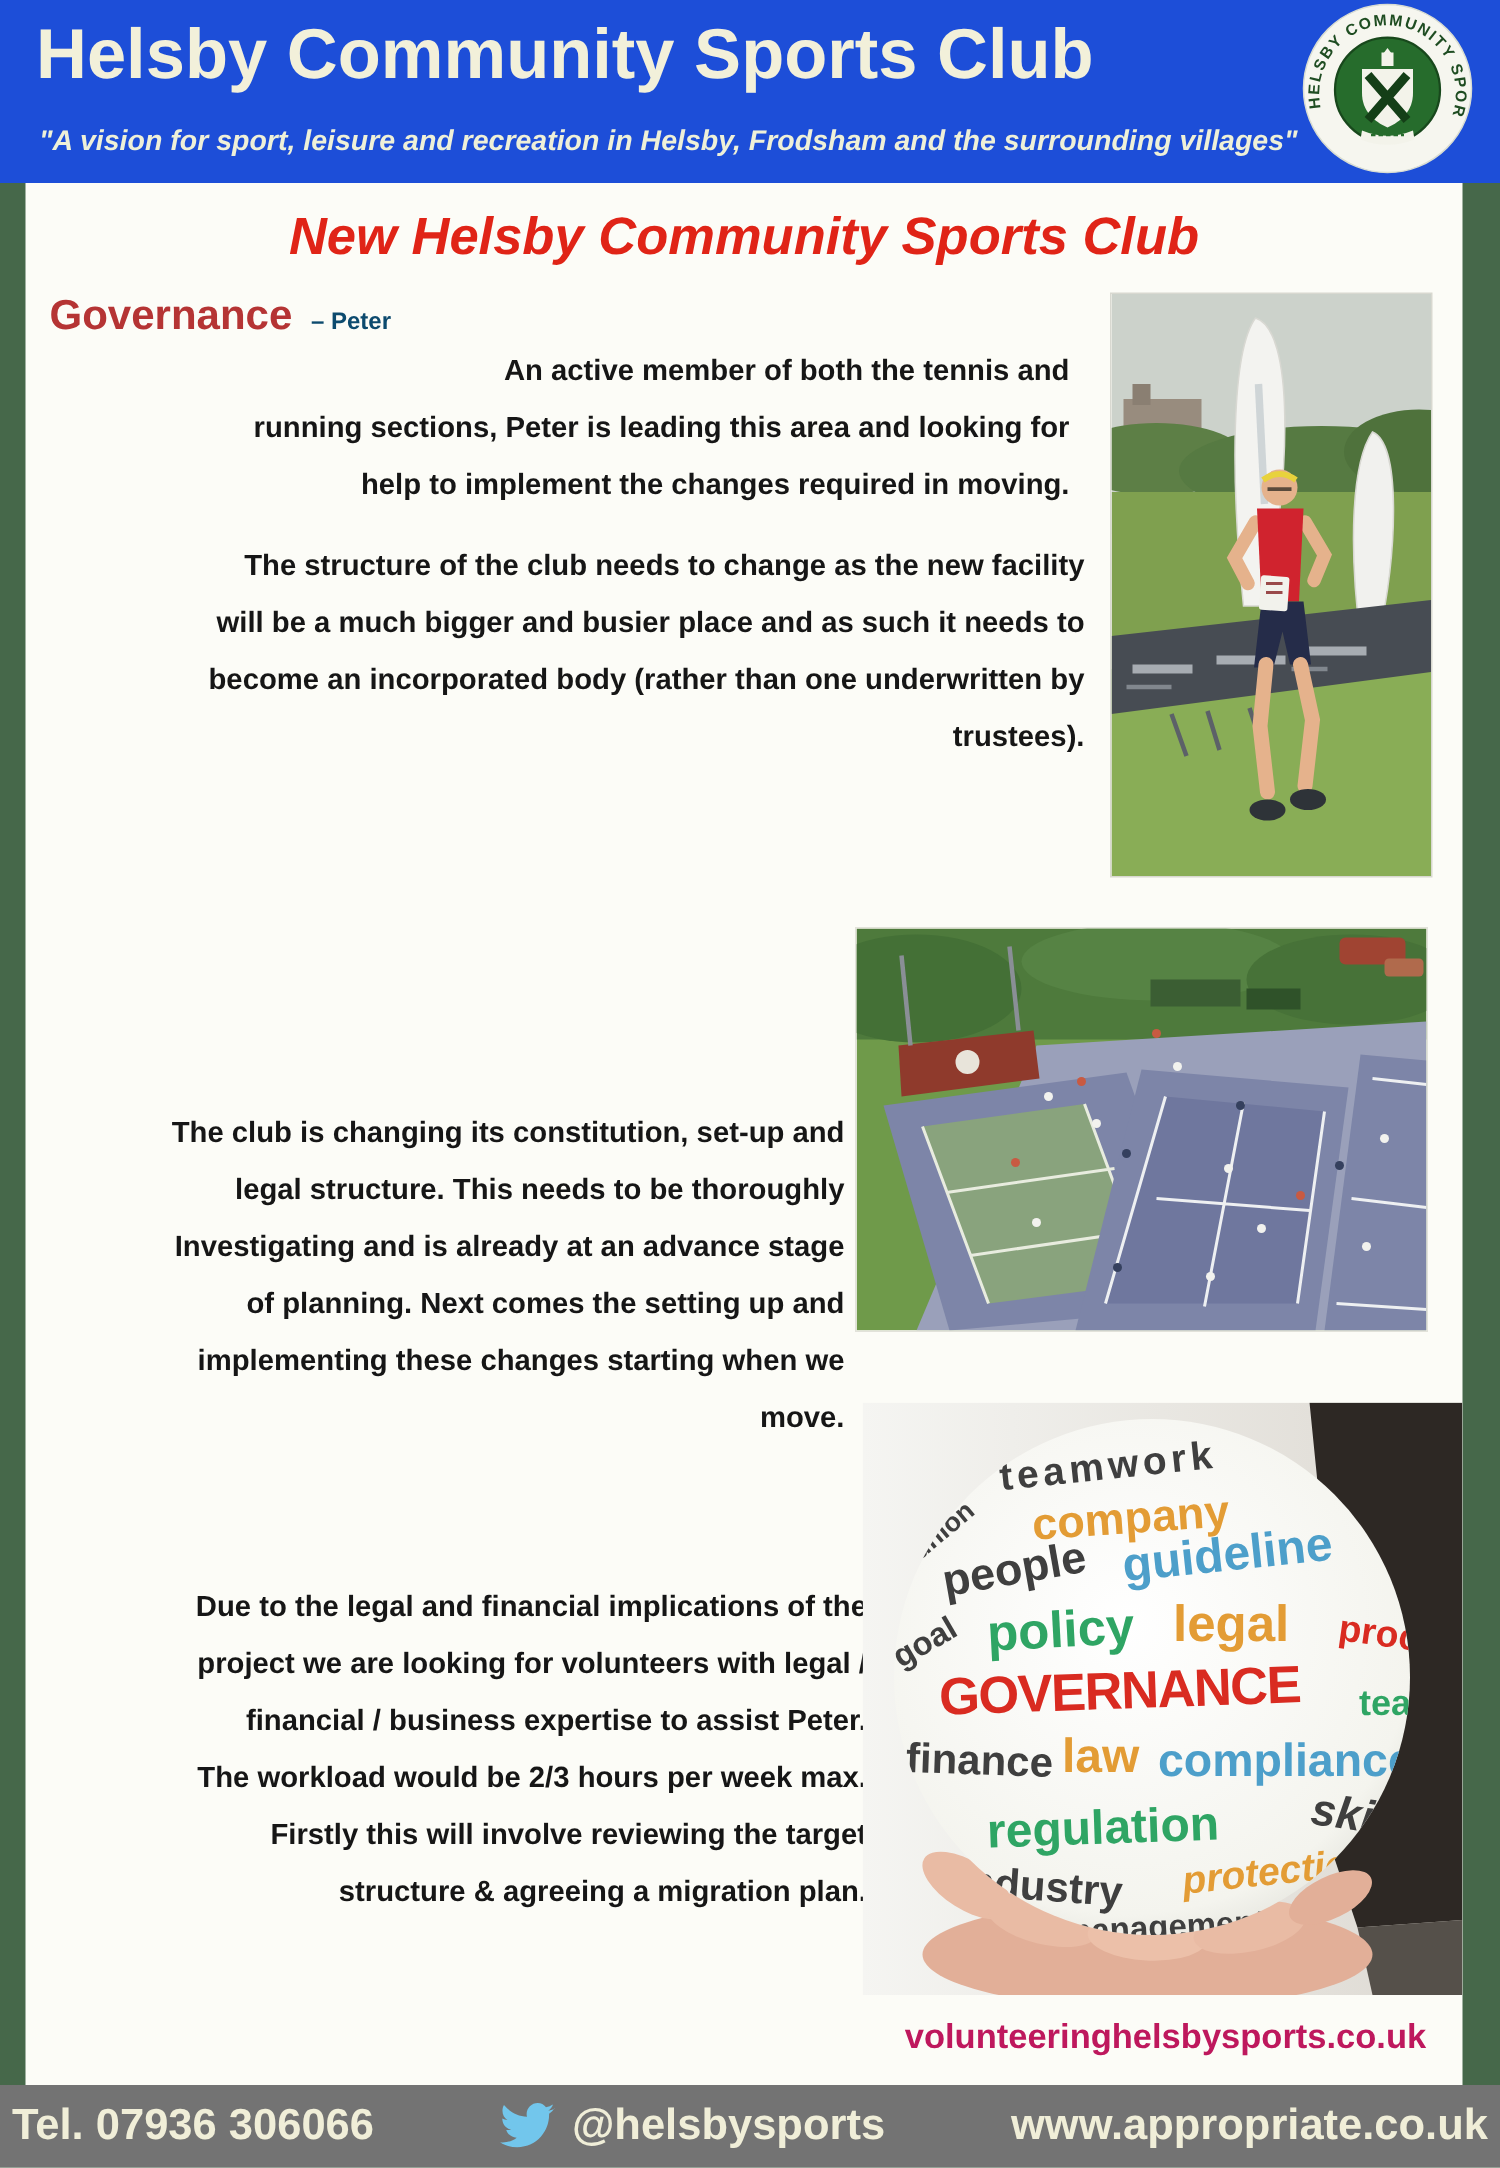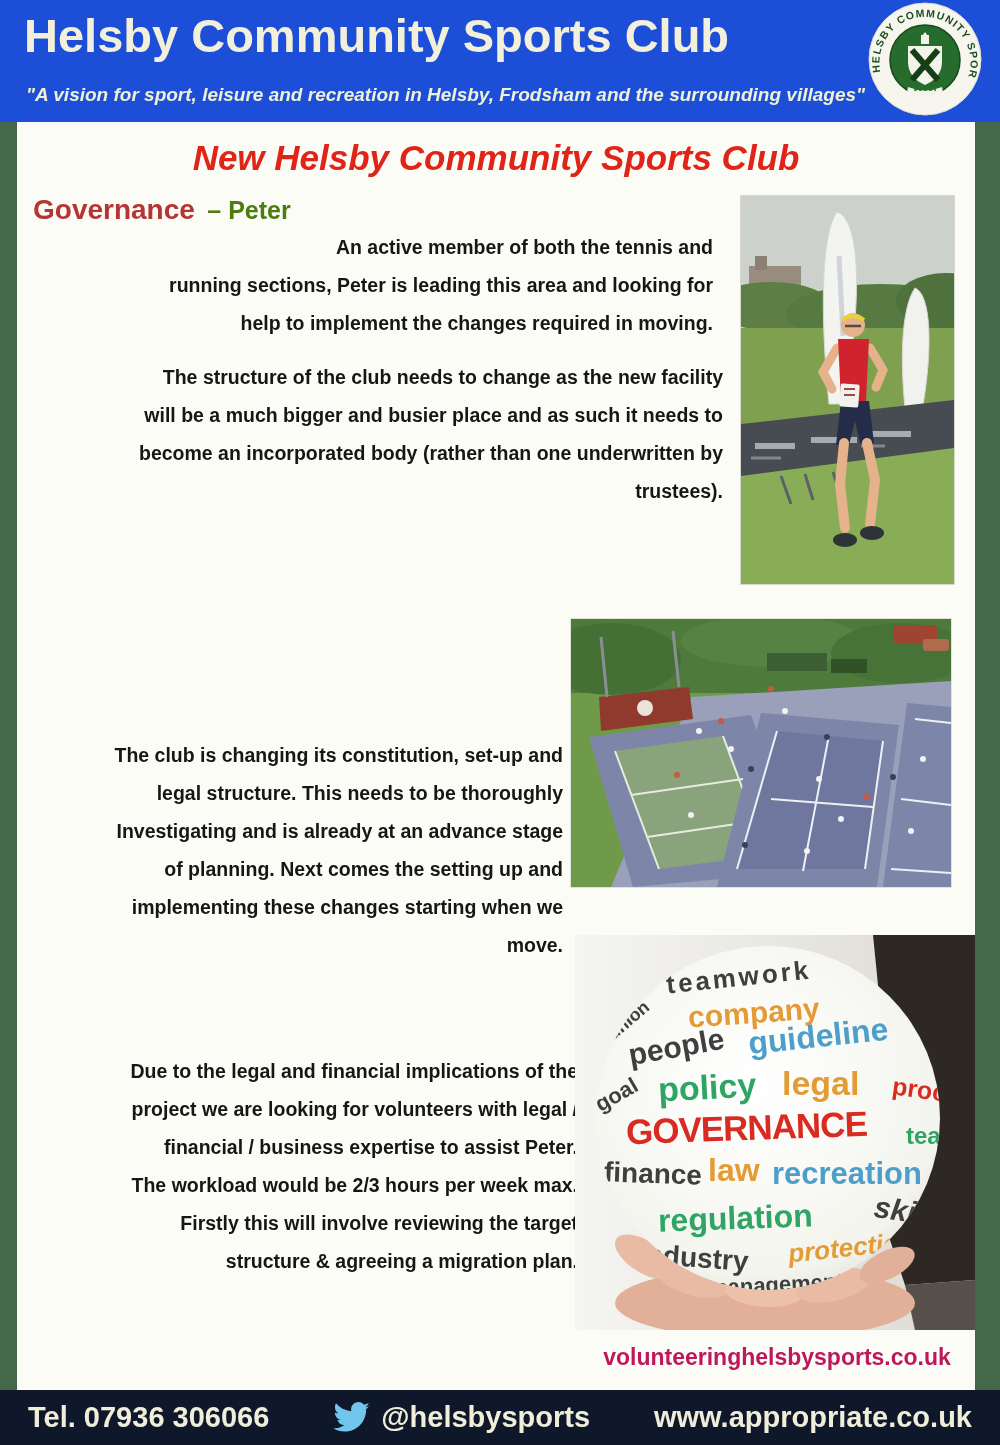--- a/index.html
+++ b/index.html
@@ -13,21 +13,21 @@
   .header-tagline{position:absolute;left:26px;top:84px;width:830px;
     font-size:19px;font-style:italic;font-weight:bold;color:#eef0d8;white-space:nowrap;}
   .logo{position:absolute;left:868px;top:2px;width:114px;height:114px;}
 
   
   .panel{position:absolute;left:17px;top:122px;width:958px;height:1268px;background:#fcfcf7;}
   .main-title{position:absolute;left:0;top:16px;width:958px;text-align:center;
     font-size:35px;font-weight:bold;color:#e02417;font-style:italic;}
   .section-heading{position:absolute;left:16px;top:72px;white-space:nowrap;}
   .section-heading .gov{font-size:28px;font-weight:bold;color:#b53434;}
-  .section-heading .lead{font-size:25px;font-weight:bold;color:#4d7c0f;margin-left:8px;}
+  .section-heading .lead{font-size:16px;font-weight:bold;color:#0c4a6e;margin-left:8px;}
 
   .para{position:absolute;left:16px;margin:0;font-size:19.5px;font-weight:bold;color:#161616;
     line-height:38px;white-space:pre-line;text-align:right;}
   .p1{top:106px;width:680px;}
   .p2{top:236px;width:690px;}
   .p3{top:390px;width:690px;}
   .p4{top:614px;width:530px;}
   .p5{top:832px;width:560px;}
   .p6{top:930px;width:545px;}
   .p7{top:1146px;width:590px;line-height:34px;}
@@ -40,22 +40,22 @@
 
   
   .ball-words{position:absolute;left:21px;top:11px;width:344px;height:344px;border-radius:50%;
     overflow:hidden;}
   .ball-words span{position:absolute;white-space:nowrap;font-weight:bold;}
 
   .vol-link{position:absolute;left:562px;top:1222px;width:396px;text-align:center;
     font-size:23px;font-weight:bold;color:#be185d;text-decoration:none;}
 
   
-  .footer{position:absolute;left:0;top:1390px;width:1000px;height:55px;background:#0f172a;
-    display:flex;align-items:center;justify-content:space-between;padding:0 28px;box-sizing:border-box;}
+  .footer{position:absolute;left:0;top:1390px;width:1000px;height:55px;background:#737373;
+    display:flex;align-items:center;justify-content:space-between;padding:0 8px;box-sizing:border-box;}
   .footer .f-item{font-size:29px;font-weight:bold;color:#f0eed8;white-space:nowrap;}
   .f-twitter{display:flex;align-items:center;gap:10px;}
 </style>
 </head>
 <body>
 
 <div class="header">
   <div class="header-title">Helsby Community Sports Club</div>
   <div class="header-tagline">"A vision for sport, leisure and recreation in Helsby, Frodsham and the surrounding villages"</div>
   <svg class="logo" viewBox="0 0 114 114">
@@ -231,21 +231,21 @@
       <span style="left: 92px; top: 50px; font-size: 30px; transform: rotate(-4deg); color: rgb(227, 156, 53);">company</span>
       <span style="left: 32px; top: 84px; font-size: 30px; transform: rotate(-10deg); color: rgb(63, 63, 63);">people</span>
       <span style="left: 152px; top: 72px; font-size: 32px; transform: rotate(-6deg); color: rgb(77, 159, 202);">guideline</span>
       <span style="left: 62px; top: 122px; font-size: 34px; transform: rotate(-3deg); color: rgb(47, 165, 100);">policy</span>
       <span style="left: 186px; top: 118px; font-size: 34px; color: rgb(227, 156, 53);">legal</span>
       <span style="left: 296px; top: 132px; font-size: 25px; transform: rotate(8deg); color: rgb(217, 43, 33);">process</span>
       <span style="left: 30px; top: 162px; font-size: 35px; letter-spacing: -1px; transform: rotate(-2deg); color: rgb(217, 43, 33);">GOVERNANCE</span>
       <span style="left: 310px; top: 176px; font-size: 24px; color: rgb(47, 165, 100);">team</span>
       <span style="left: 8px; top: 212px; font-size: 28px; transform: rotate(2deg); color: rgb(63, 63, 63);">finance</span>
       <span style="left: 112px; top: 206px; font-size: 32px; color: rgb(227, 156, 53);">law</span>
-      <span style="left: 176px; top: 210px; font-size: 31px; color: rgb(77, 159, 202);">recreation</span>
+      <span style="left: 176px; top: 210px; font-size: 31px; color: rgb(77, 159, 202);">compliance</span>
       <span style="left: 62px; top: 254px; font-size: 32px; transform: rotate(-2deg); color: rgb(47, 165, 100);">regulation</span>
       <span style="left: 278px; top: 248px; font-size: 30px; font-style: italic; transform: rotate(8deg); color: rgb(63, 63, 63);">skill</span>
       <span style="left: 42px; top: 296px; font-size: 28px; transform: rotate(4deg); color: rgb(63, 63, 63);">industry</span>
       <span style="left: 192px; top: 286px; font-size: 26px; font-style: italic; transform: rotate(-6deg); color: rgb(227, 156, 53);">protection</span>
       <span style="left: -2px; top: 136px; font-size: 22px; transform: rotate(-30deg); color: rgb(63, 63, 63);">goal</span>
       <span style="left: 8px; top: 64px; font-size: 18px; transform: rotate(-40deg); color: rgb(63, 63, 63);">union</span>
       <span style="left: 112px; top: 326px; font-size: 22px; transform: rotate(-3deg); color: rgb(63, 63, 63);">management</span>
     </div>
   </div>
 

